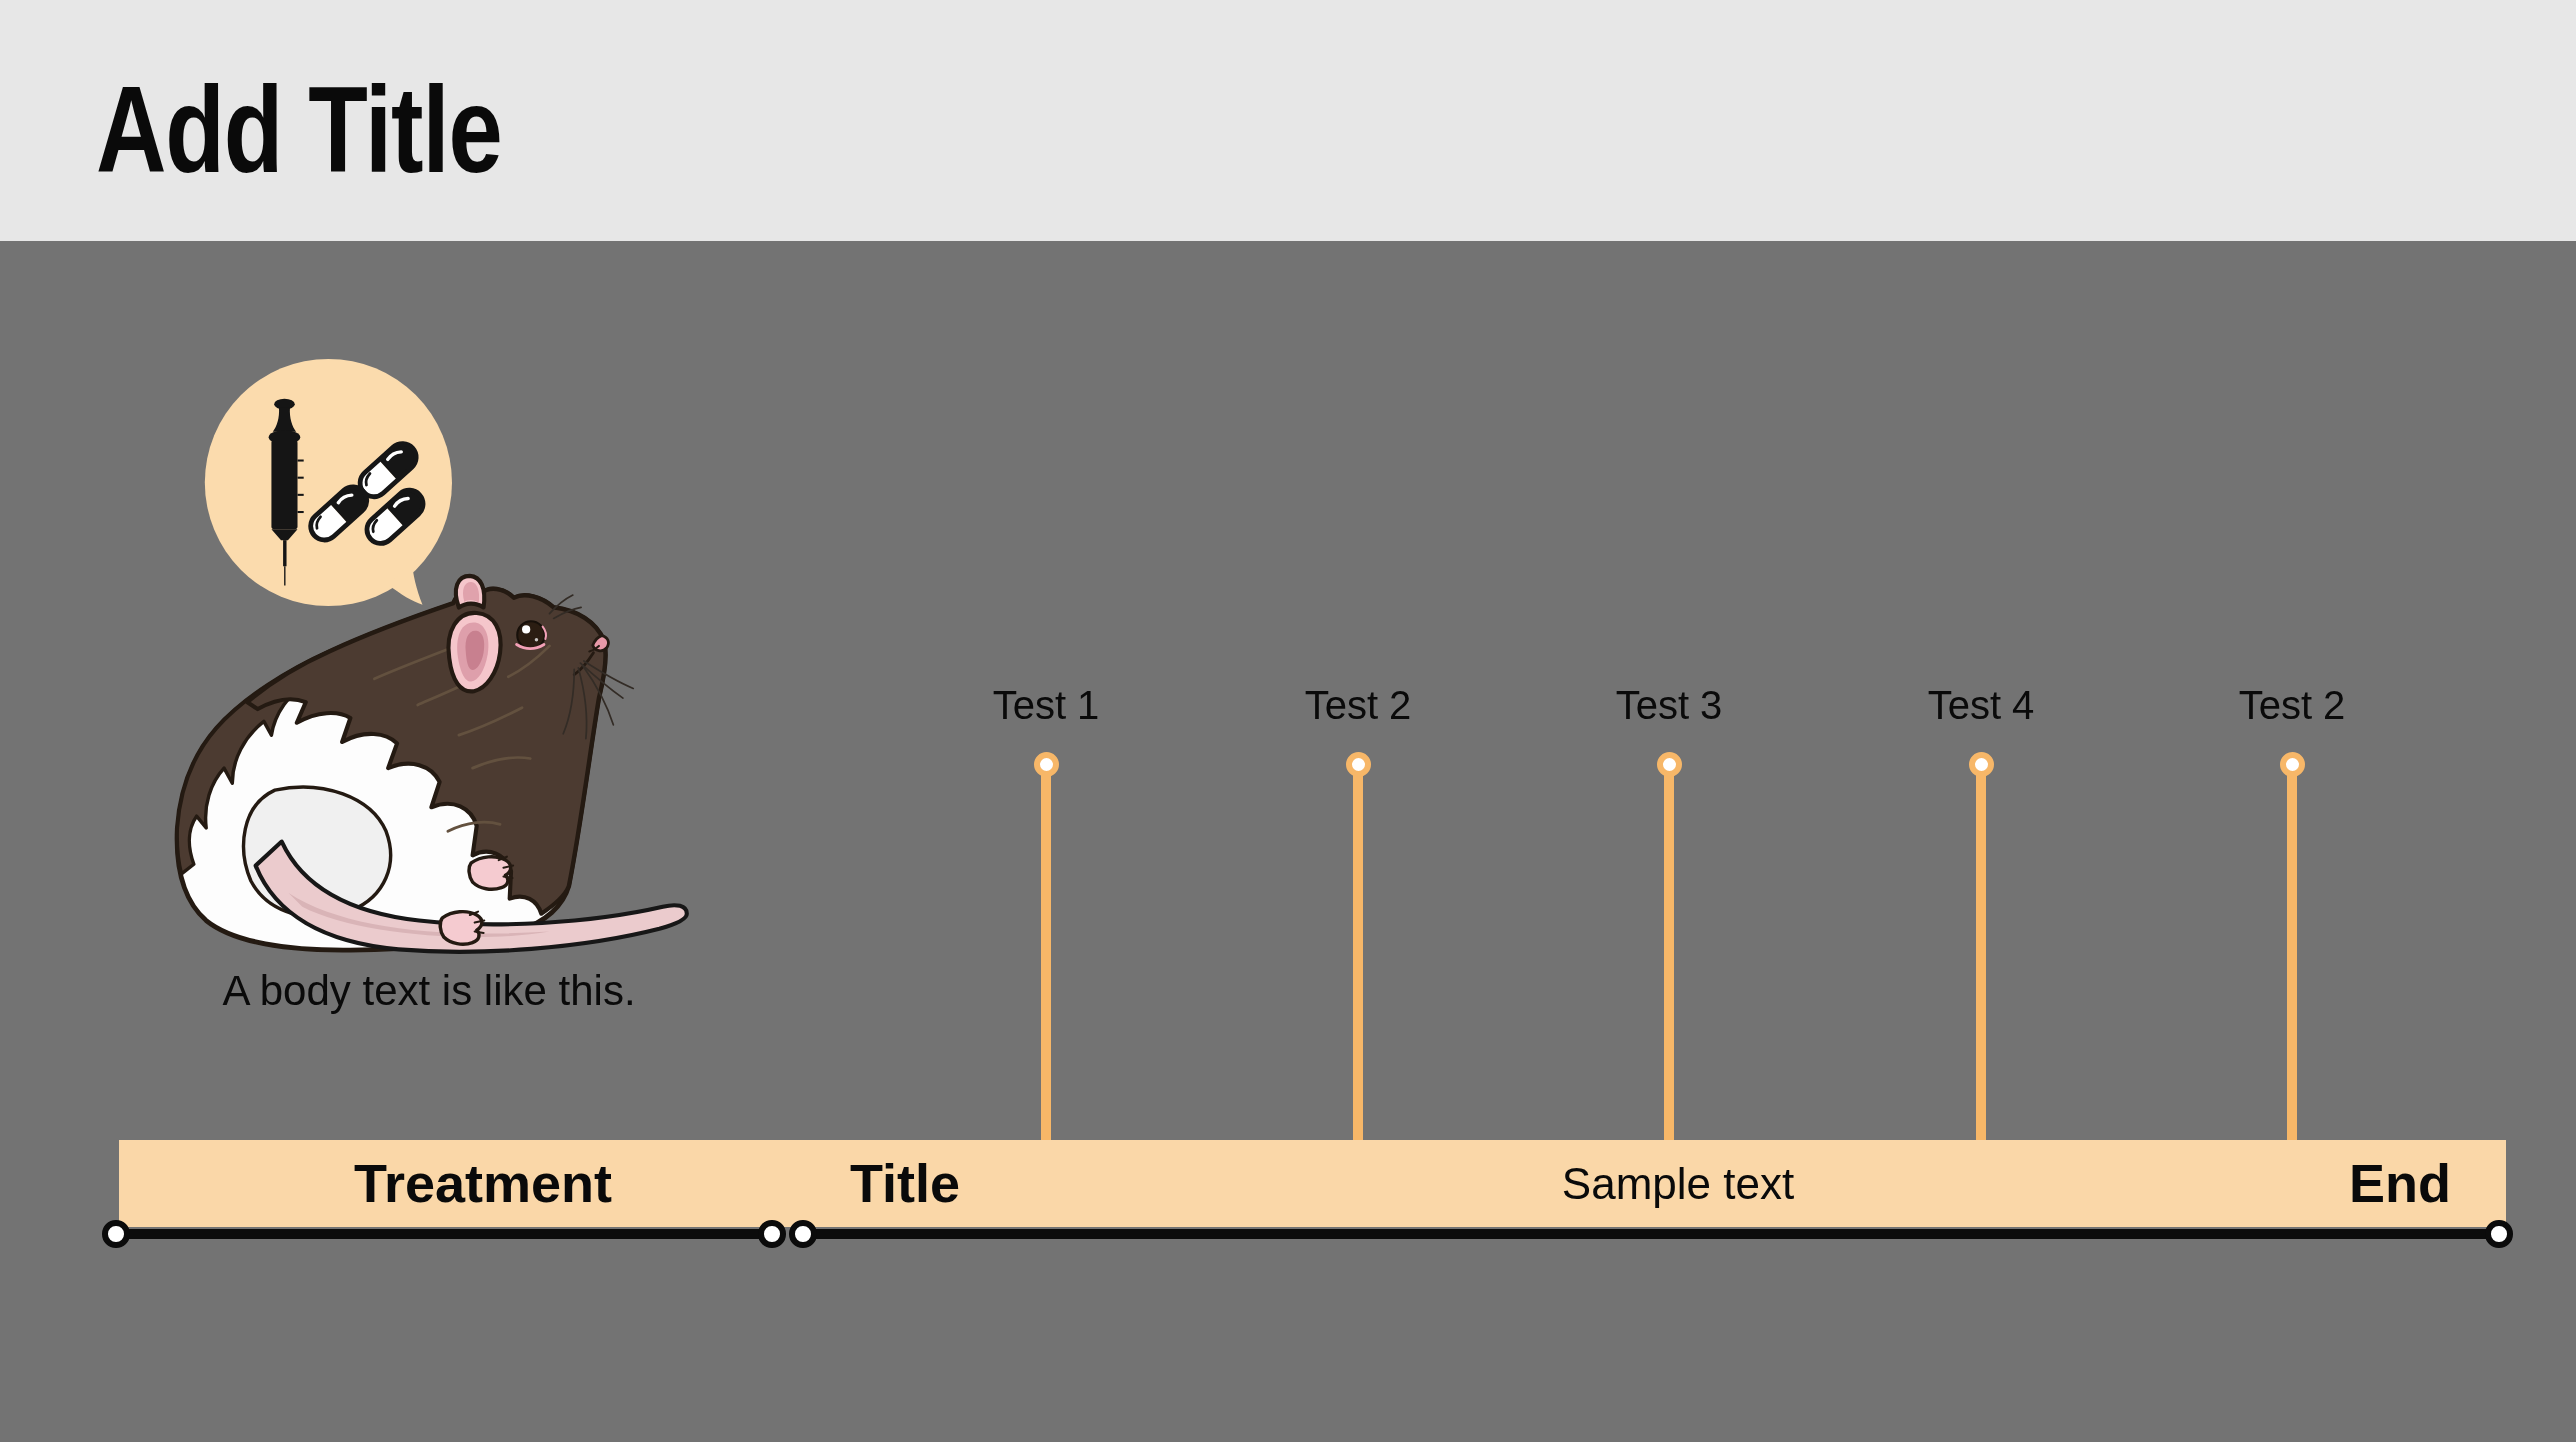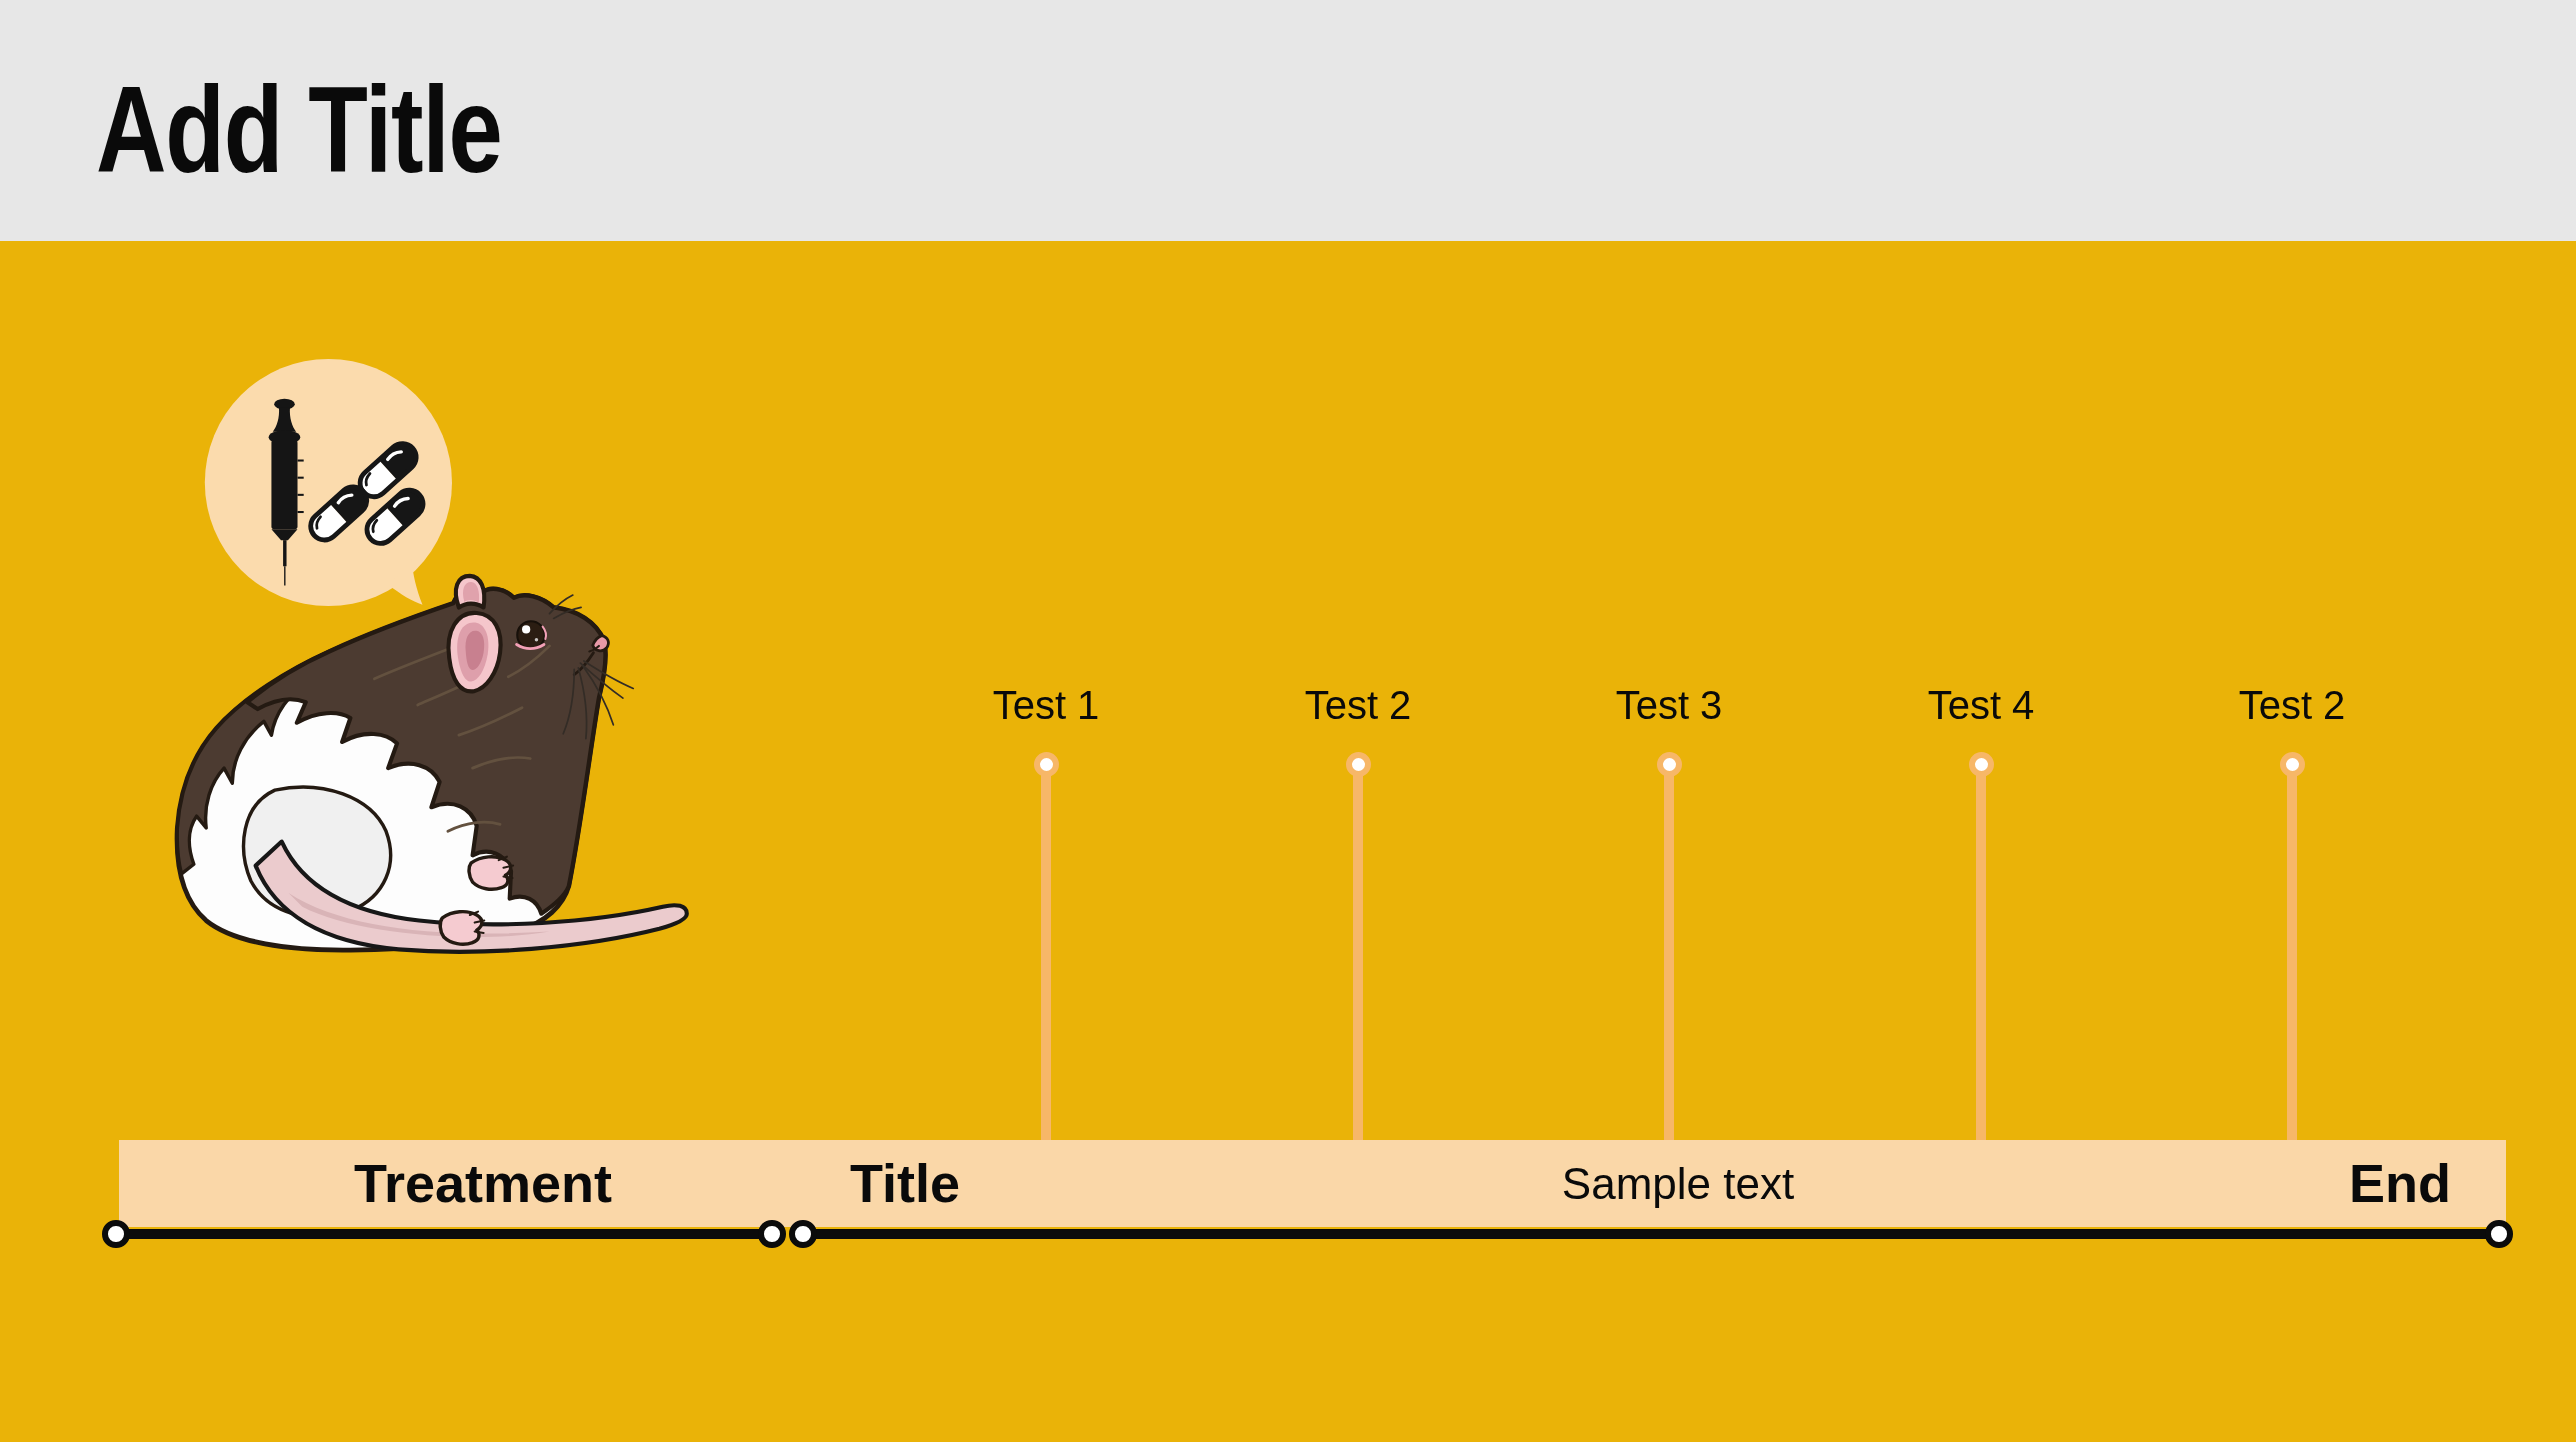--- a/index.html
+++ b/index.html
@@ -1,17 +1,17 @@
 <!DOCTYPE html>
 <html style="--header-bg: #E7E7E7; --ink: #0A0A0A; --line: #0B0B0B; --accent-orange: #F7B768; --peach-bar: #FAD7A8; --bubble: #FBDBAD; --icon-black: #151515; --rat-brown: #4C3B31; --rat-outline: #241A12; --rat-pink: #F5C6CB; --rat-tail-pink: #EBCBCD;font-size:11px"><head>
 <meta charset="utf-8">
 <style>
   html,body{margin:0;padding:0;background:#fff;}
   #stage{position:relative;width:2576px;height:1443px;overflow:hidden;
-         font-family:"Liberation Sans",sans-serif;background:#eab308;}
+         font-family:"Liberation Sans",sans-serif;background:#737373;}
   
   .header{position:absolute;left:0;top:0;width:2576px;height:241px;background:var(--header-bg);}
   .title{position:absolute;left:96px;top:66px;font-size:122px;font-weight:bold;
          color:var(--ink);line-height:1.05;letter-spacing:-1.4px;
          transform:scaleX(0.80);transform-origin:left center;white-space:nowrap;}
   
   .illustration{position:absolute;left:165px;top:323px;width:666px;height:687px;}
   .caption{position:absolute;left:154px;top:967px;width:550px;text-align:center;
            font-size:42px;color:var(--ink);white-space:nowrap;}
   
@@ -172,20 +172,21 @@
             <path d="M 733 1263 L 747 1260"></path>
             <path d="M 733 1276 L 746 1278"></path>
           <path d="M 684 1332 L 696 1327"></path>
             <path d="M 691 1343 L 705 1340"></path>
             <path d="M 691 1356 L 704 1358"></path>
         </g>
       </g>
     </g>
   </svg>
 
+  <div class="caption">A body text is like this.</div>
 
   <div>
 
     <div class="bar bar-treatment">
       <span class="bar-text treatment-label">Treatment</span>
     </div>
     <div class="bar bar-main">
       <span class="bar-text sample-label">Sample text</span>
       <span class="bar-text start-label">Title</span>
       <span class="bar-text end-label">End</span>

